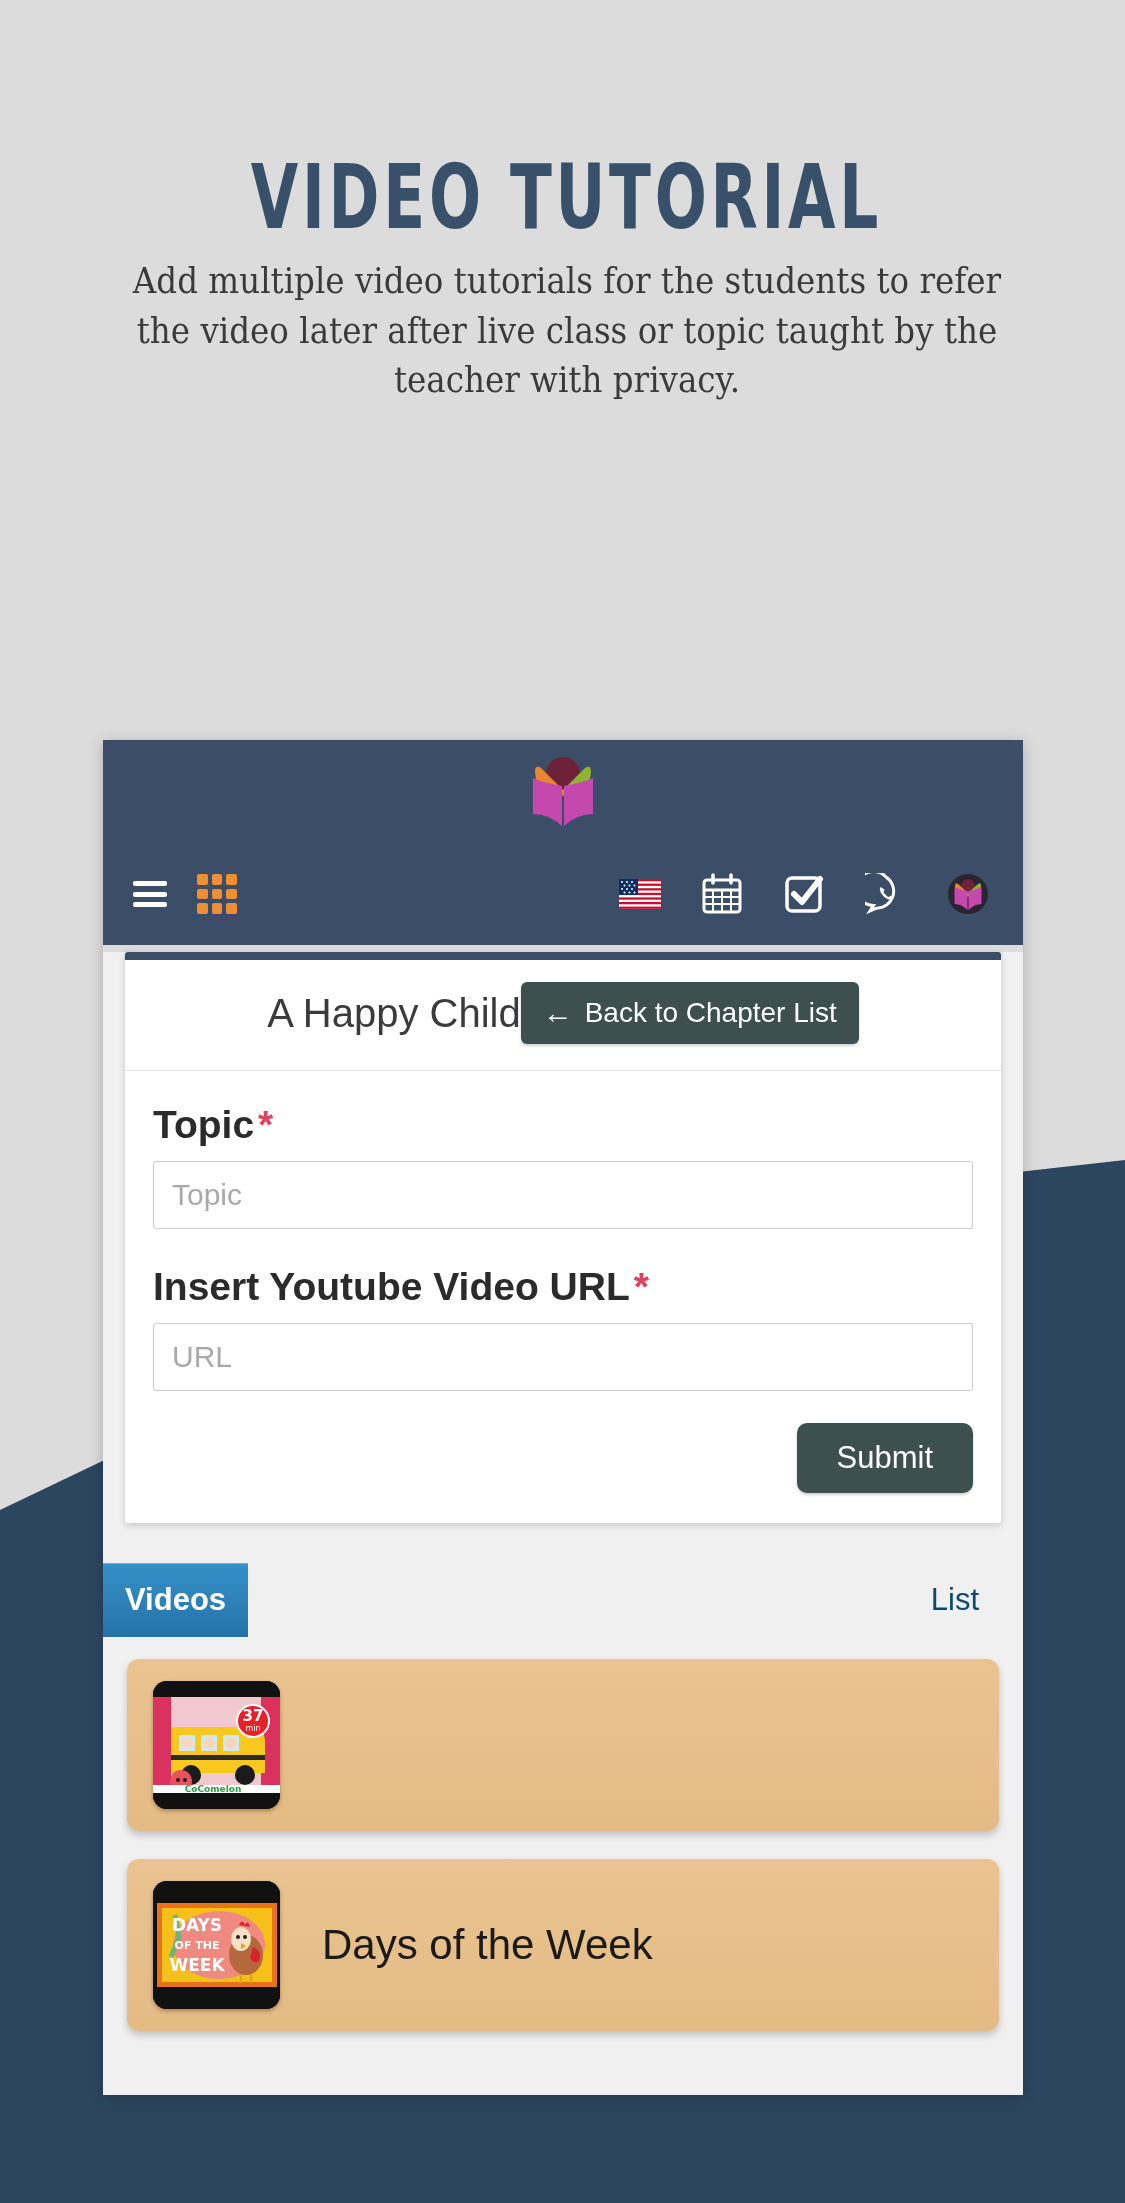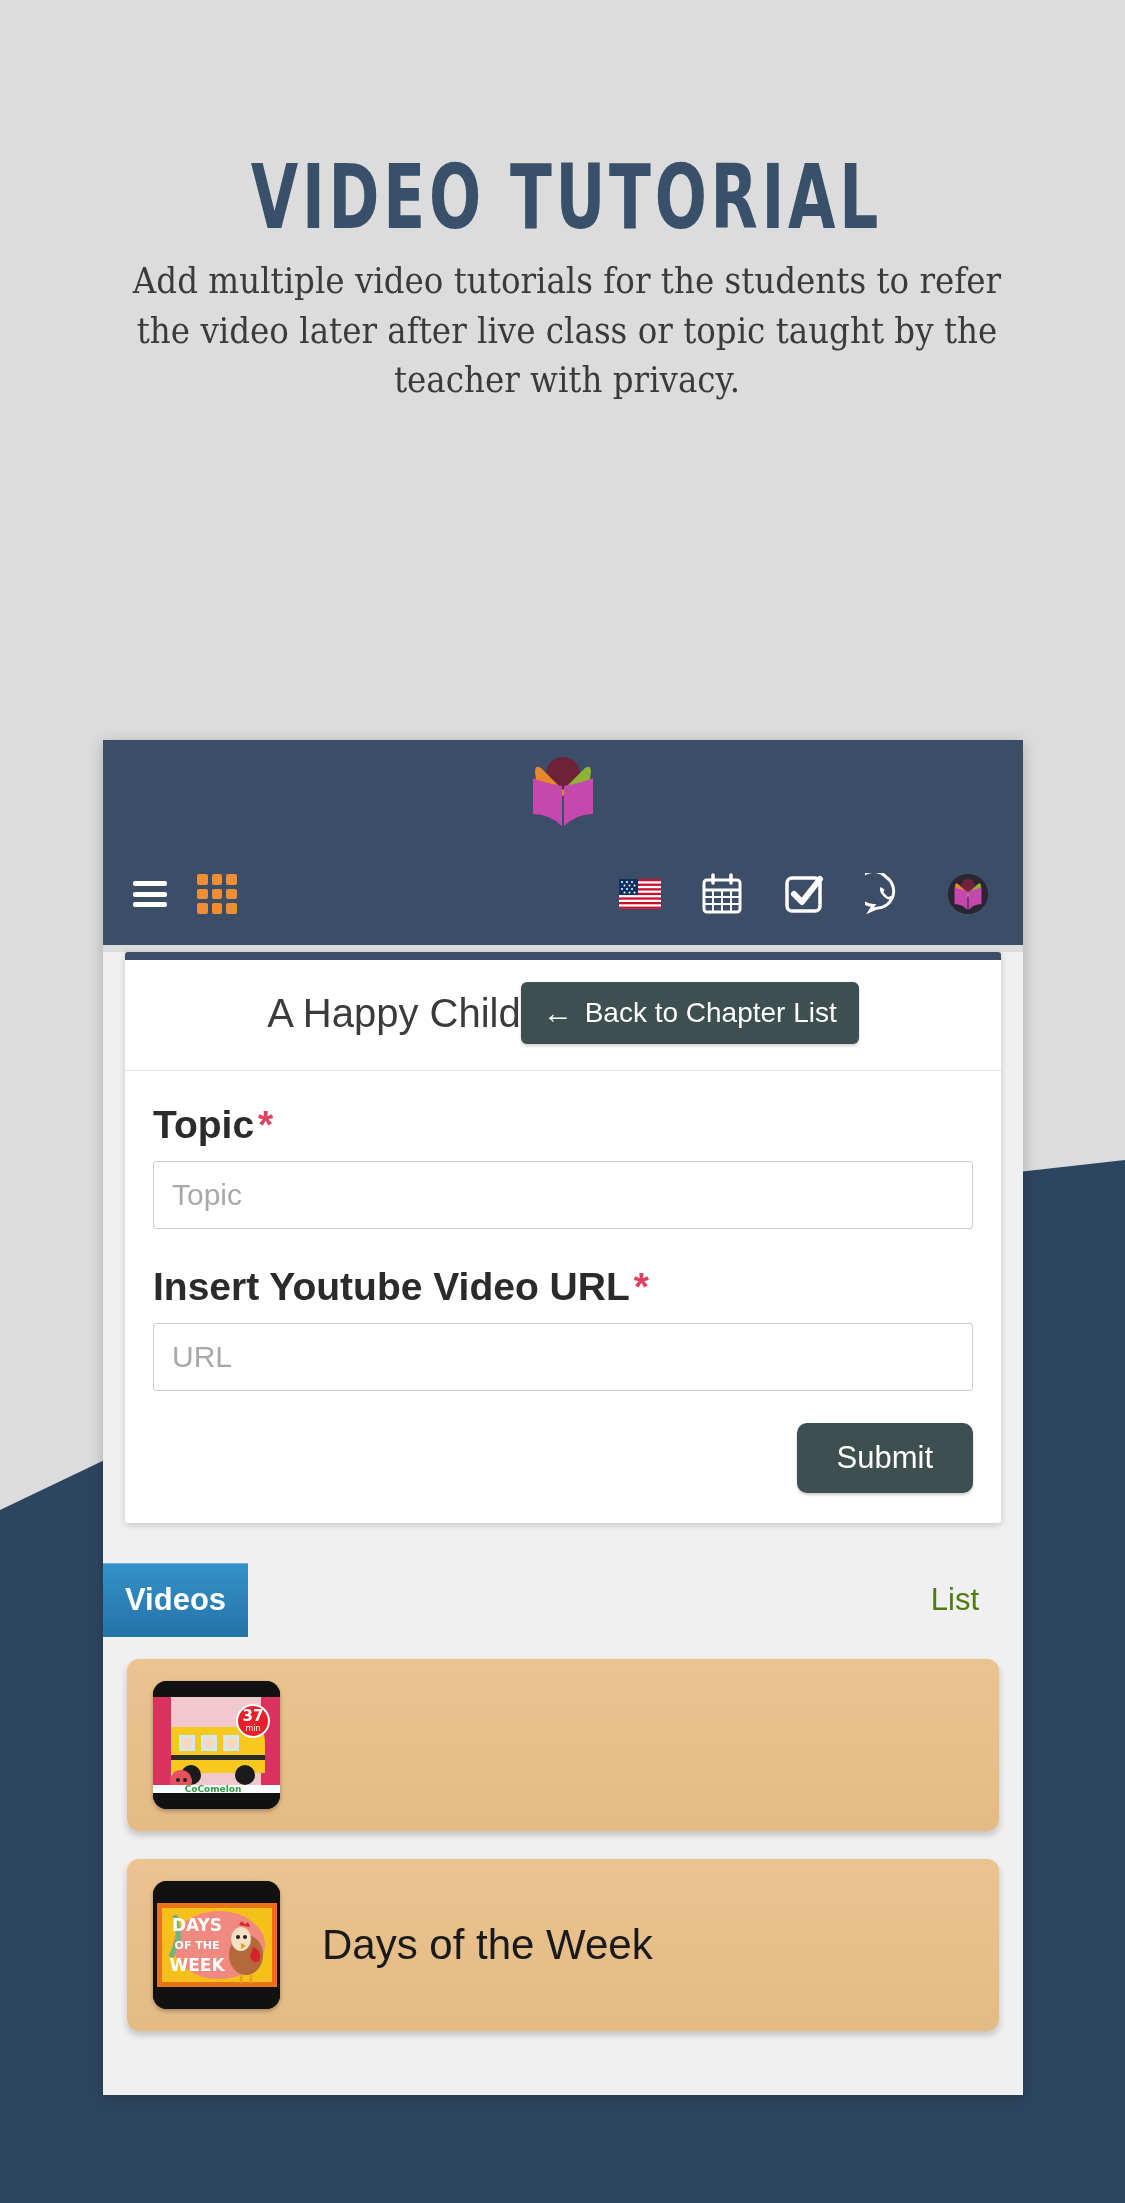--- a/index.html
+++ b/index.html
@@ -124,21 +124,21 @@
   }
   .tab{
     display:flex;align-items:center;justify-content:center;
     padding:0 22px;font-size:31px;cursor:pointer;
   }
   .tab.active{
     background:linear-gradient(#3591c9,#2573a8);
     color:#fff;font-weight:bold;
     box-shadow:inset 0 1px 0 rgba(255,255,255,.3);
   }
-  .tab.inactive{color:#4d7c0f;}
+  .tab.inactive{color:#0c4a6e;}
 
   
   #video-list{padding:22px 24px 0 24px;}
   .video-row{
     background:linear-gradient(#eac391,#e4bb84);
     border-radius:12px;
     display:flex;align-items:center;
     padding:22px 26px;margin-bottom:28px;
     box-shadow:0 4px 7px rgba(0,0,0,.2);
     cursor:pointer;min-height:152px;box-sizing:border-box;

